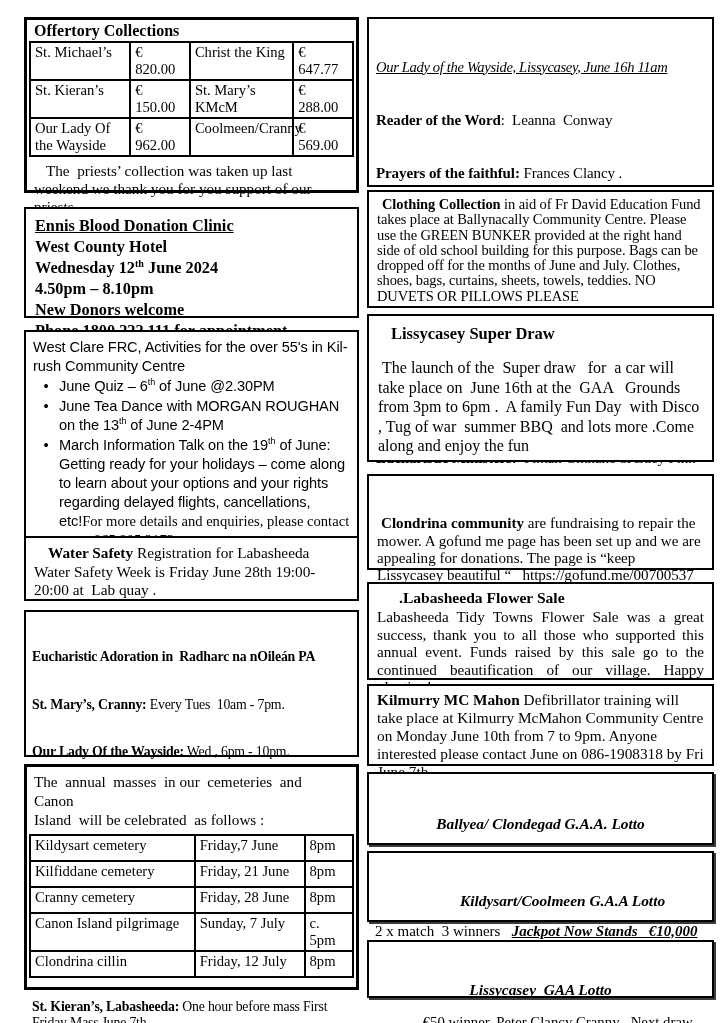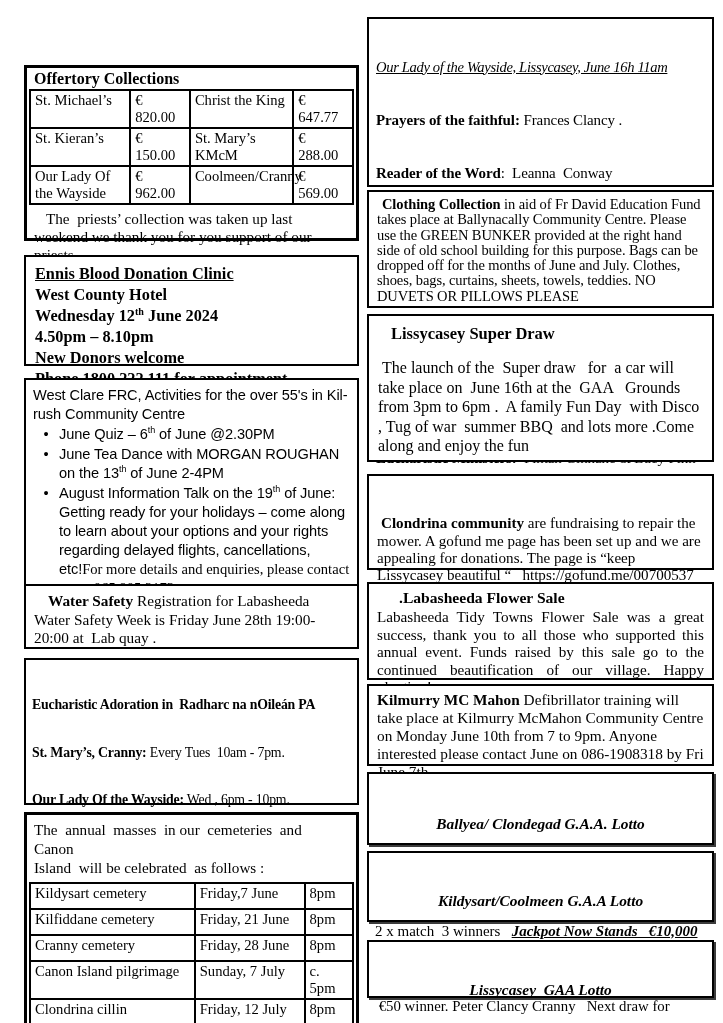--- a/index.html
+++ b/index.html
@@ -5,21 +5,21 @@
   html,body{margin:0;padding:0;}
   body{
     width:723px;height:1023px;background:#ffffff;color:#000;
     font-family:"Liberation Serif","DejaVu Serif",serif;
     position:relative;overflow:hidden;
   }
   .box{
     position:absolute;background:#fff;border:2px solid #000;
     box-sizing:border-box;
   }
-  .col-left{left:24px;width:335px;margin-top:48px;}
+  .col-left{left:24px;width:335px;}
   .col-right{left:367px;width:347px;}
   .heavy{border-width:3px;}
   .shadow{box-shadow:2px 2px 0 #3c3c3c;}
   .txt{white-space:pre-wrap;}
 
   
   .l1-title{font-weight:bold;font-size:16px;padding:2px 7px 1px 7px;}
   table.grid{border-collapse:collapse;width:calc(100% - 4px);margin:0 2px;table-layout:fixed;}
   table.grid td{border:2px solid #000;font-size:14.6px;padding:1px 4px;vertical-align:top;}
   .off-r{height:33px;}
@@ -134,21 +134,21 @@
     <div class="bullet-row">
       <span class="dot">•</span>
       <span class="bullet-text txt"><span>June Quiz – 6</span><sup>th</sup><span> of June @2.30PM</span></span>
     </div>
     <div class="bullet-row">
       <span class="dot">•</span>
       <span class="bullet-text txt"><span>June Tea Dance with MORGAN ROUGHAN on the 13</span><sup>th</sup><span> of June 2-4PM</span></span>
     </div>
     <div class="bullet-row">
       <span class="dot">•</span>
-      <span class="bullet-text txt"><span>August Information Talk on the 19</span><sup>th</sup><span> of June: Getting ready for your holidays – come along to learn about your options and your rights regarding delayed flights, cancellations, etc!</span><span class="serif-tail">For more details and enquiries, please contact us on 065 905 2173.</span></span>
+      <span class="bullet-text txt"><span>March Information Talk on the 19</span><sup>th</sup><span> of June: Getting ready for your holidays – come along to learn about your options and your rights regarding delayed flights, cancellations, etc!</span><span class="serif-tail">For more details and enquiries, please contact us on 065 905 2173.</span></span>
     </div>
   </div>
 </section>
 
 <section class="box col-left" style="top:536px;height:65px;">
   <div class="l4-body txt"><span class="b">Water Safety</span><span> Registration for Labasheeda Water Safety Week is Friday June 28th 19:00-20:00 at  Lab quay .</span></div>
 </section>
 
 <section class="box col-left" style="top:610px;height:147px;">
   <div class="l5-body txt">
@@ -198,22 +198,22 @@
         <td>Friday, 12 July</td>
         <td>8pm</td>
       </tr>
     </tbody>
   </table>
 </section>
 
 <section class="box col-right" style="top:17px;height:170px;">
   <div class="r1-body txt">
     <div class="rota-title">Our Lady of the Wayside, Lissycasey,   June 16h  11am</div>
+    <div><span class="b">Reader of the Word</span><span>:  Leanna  Conway</span></div>
     <div><span class="b">Prayers of the faithful:</span><span> Frances Clancy .</span></div>
-    <div><span class="b">Reader of the Word</span><span>:  Leanna  Conway</span></div>
     <div><span class="b"> Eucharistic Ministers:</span><span>Frances Clancy  Jacqueline Coughlan.</span></div>
     <div><span class="b">Servers Group:</span><span> St Bernadette’s</span></div>
     <div class="rota-title">St. Michael’s, Kildysart,    June 16th  11am</div>
     <div><span class="b">Reader of the Word:</span><span> Maureen Mc Mahon</span></div>
     <div><span class="b">Eucharistic Ministers:</span><span>  Fintan Ginnane &amp; Lucy Finn</span></div>
     <div><span class="b">Servers Group</span><span> :  St Brigid</span></div>
   </div>
 </section>
 
 <section class="box col-right" style="top:190px;height:118px;">
@@ -242,21 +242,21 @@
 </section>
 
 <section class="box col-right shadow" style="top:772px;height:73px;">
   <div class="r7-body txt">
     <div class="lotto-title">Ballyea/ Clondegad G.A.A. Lotto</div>
     <div class="lotto-line">Winning numbers:1-11-21-27 No Jackpot winner</div>
     <div class="lotto-line"><span>2 x match  3 winners   </span><span class="jackpot">Jackpot Now Stands   €10,000</span></div>
   </div>
 </section>
 
-<section class="box col-right shadow" style="top:851px;height:71px;">
+<section class="box col-right shadow" style="top:851px;height:71px;padding-left:44px;">
   <div class="r8-body txt">
     <div class="lotto-title">Kildysart/Coolmeen G.A.A Lotto</div>
     <div class="lotto-line">Winning Numbers:5-12-24-26  No   Jackpot Winner.</div>
     <div class="lotto-line"> €50 winner. Peter Clancy Cranny   Next draw for</div>
     
   </div>
 </section>
 
 <section class="box col-right shadow" style="top:940px;height:58px;">
   <div class="r9-body txt">

